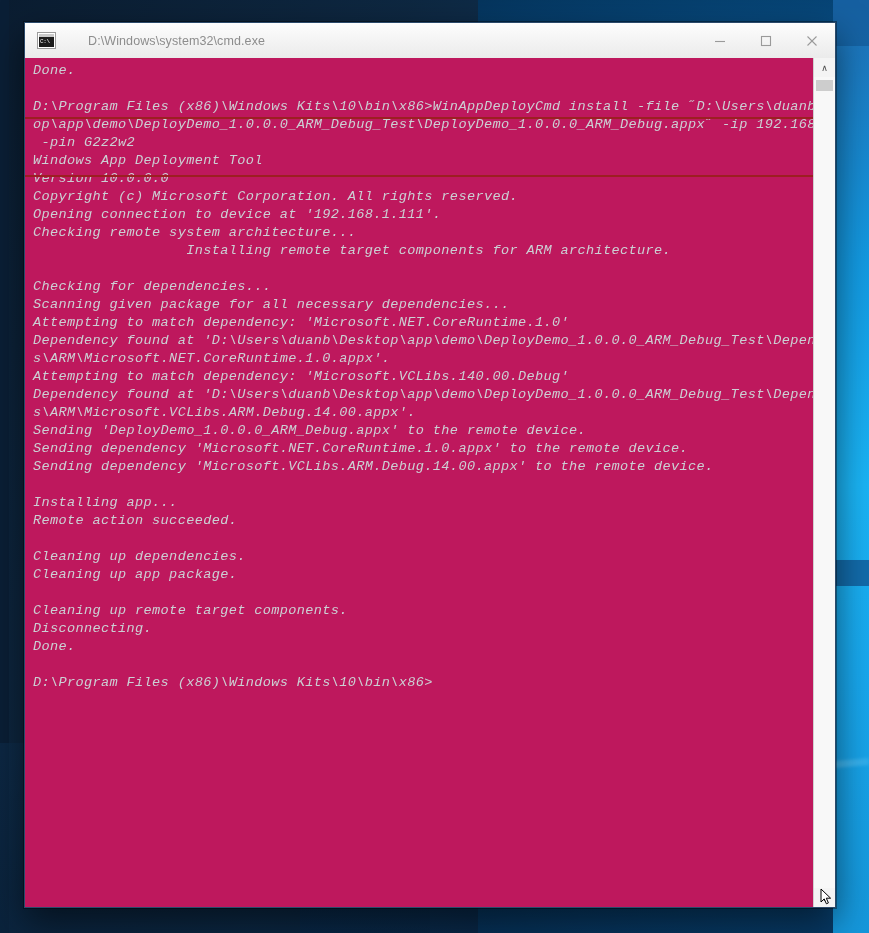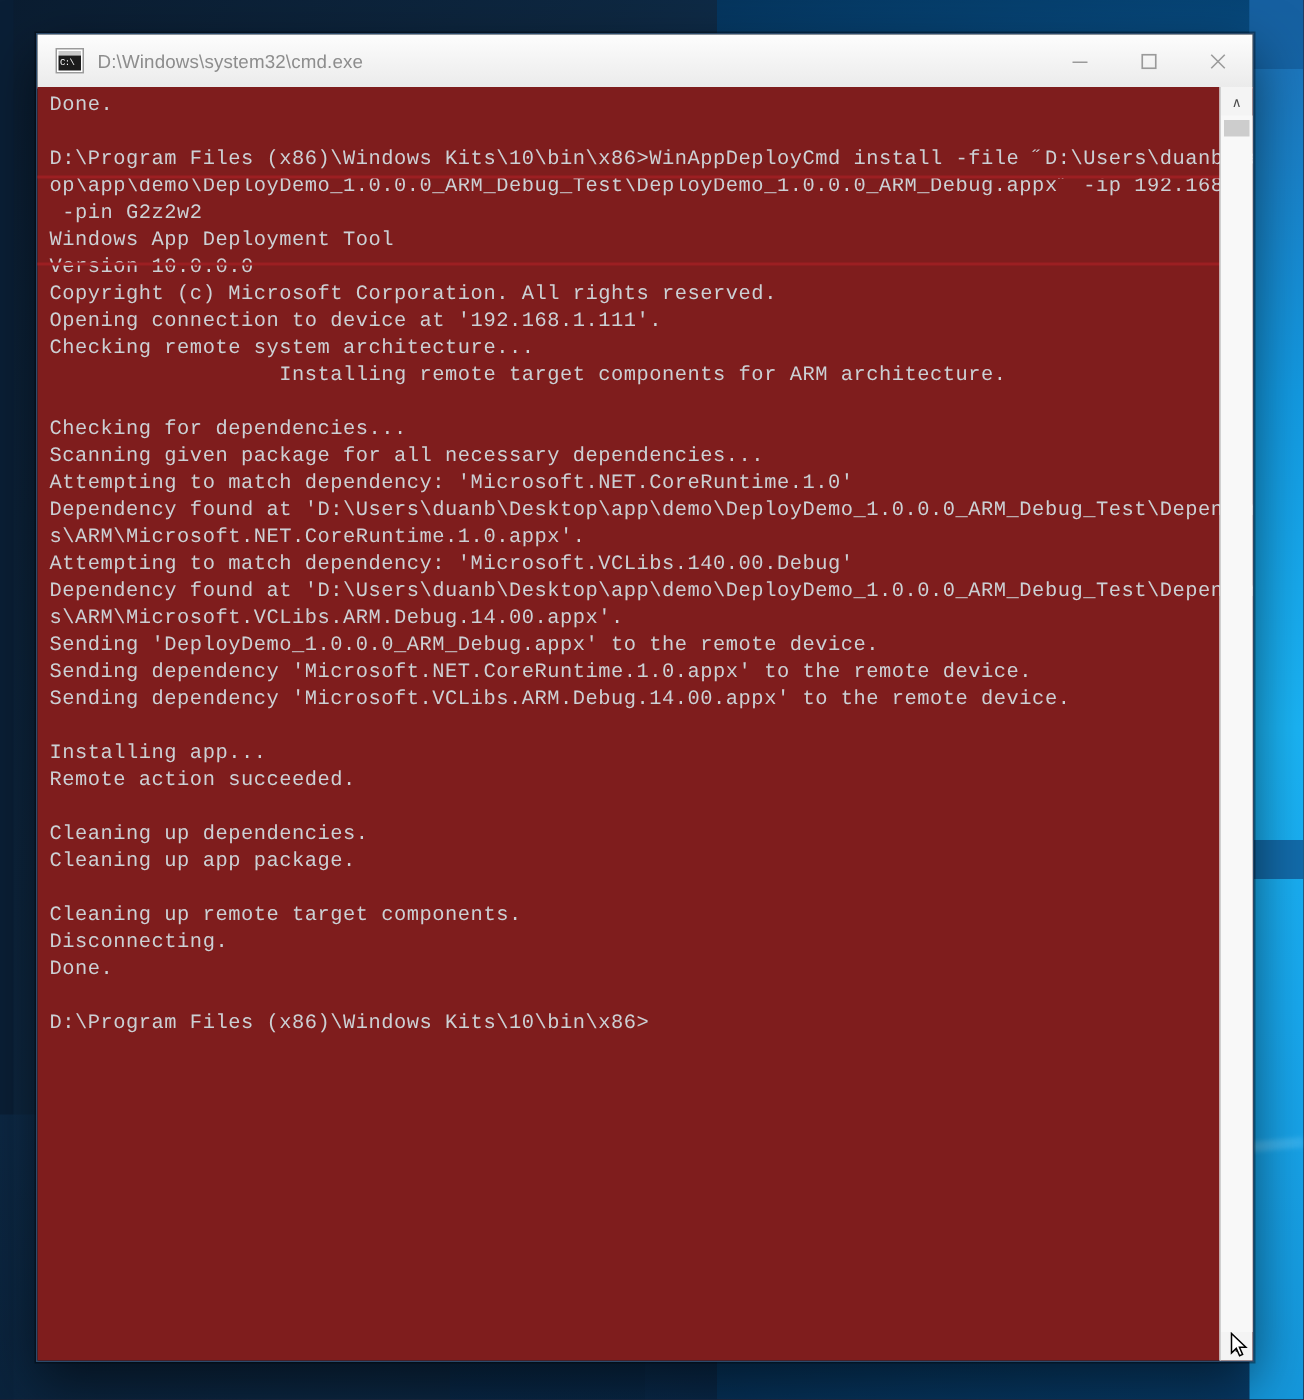--- a/index.html
+++ b/index.html
@@ -55,31 +55,31 @@
     background:#fff;border:1px solid #9b9b9b;
     position:relative;flex:none;
   }
   #win-icon .bar{position:absolute;left:1px;right:1px;top:1px;height:3px;background:#c9c9c9;}
   #win-icon .scr{position:absolute;left:1px;right:1px;top:4px;bottom:1px;background:#1c1c1c;}
   #win-icon .scr:after{
     content:"C:\\";position:absolute;left:1px;top:0px;color:#fff;
     font-family:"Liberation Mono",monospace;font-size:6px;line-height:9px;letter-spacing:-.4px;
   }
   #win-title{
-    font-size:12.5px;color:#8d8d8d;letter-spacing:.1px;white-space:nowrap;
+    font-size:12.5px;color:#8d8d8d;letter-spacing:.1px;white-space:nowrap;margin-left:23px;
   }
   .wbtns{position:absolute;right:0;top:0;height:35px;display:flex;}
   .wbtn{width:46px;height:35px;display:flex;align-items:center;justify-content:center;}
   .wbtn svg{display:block;}
   .wbtn line,.wbtn rect{stroke:#9a9a9a;stroke-width:1.1;fill:none;}
 
   
   #console{
     position:absolute;left:0;top:35px;right:0;bottom:0;
-    background:#7f1d1d;overflow:hidden;
+    background:#be185d;overflow:hidden;font-style:italic;
   }
   #term{
     position:absolute;left:8px;top:4px;right:21px;bottom:0;
     color:#ccd0d4;
     font-family:"Liberation Mono","DejaVu Sans Mono",monospace;
     font-size:13.6px;line-height:18px;
     white-space:pre;letter-spacing:.35px;
   }
   #term .ln{height:18px;}
 

